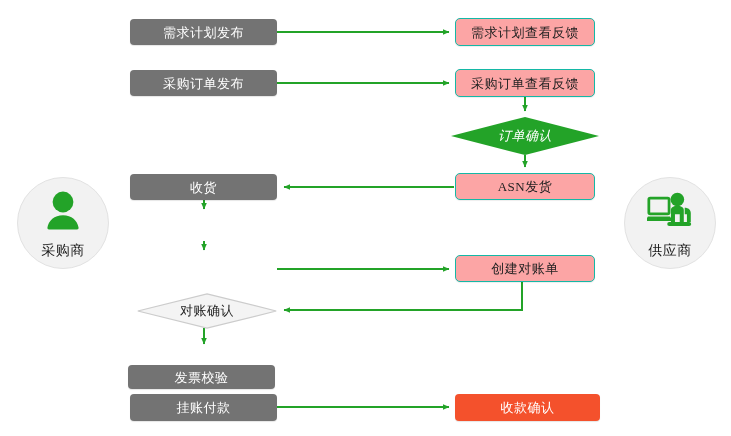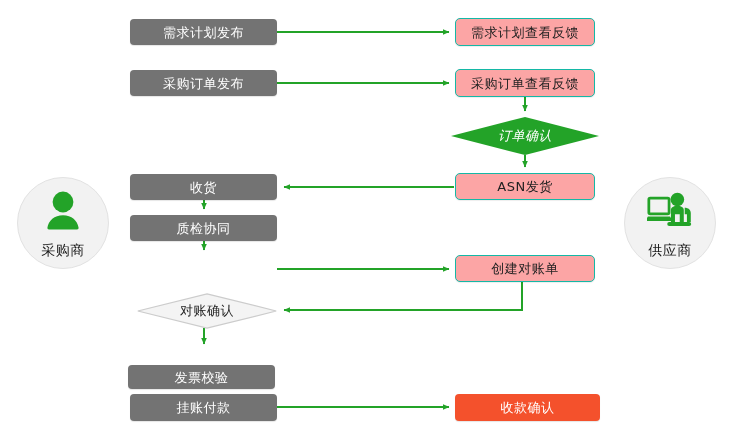--- a/index.html
+++ b/index.html
@@ -188,31 +188,28 @@
     <span>采购订单查看反馈</span>
   </div>
 
   <div class="diamond green" style="left:451px; top:117px; width:148px; height:38px;font-style:italic;">
     <svg viewBox="0 0 148 38" width="148" height="38" style="position:absolute;left:0;top:0;">
       <polygon points="74,0 148,19 74,38 0,19" fill="#23a328"></polygon>
     </svg>
     <span class="dlabel">订单确认</span>
   </div>
 
-  <div class="node grey" style="left:455px; top:173px; width:140px; height:27px;">
+  <div class="node grey" style="left:455px; top:173px; width:140px; height:27px;font-family:Liberation Serif, serif;">
     <span>ASN发货</span>
   </div>
 
   <div class="node green" style="left:130px; top:174px; width:147px; height:26px;">
     <span>收货</span>
   </div>
 
-  <div class="node green" style="left:130px; top:215px; width:147px; height:26px;">
-    <span>质检协同</span>
-  </div>
 
 
   <div class="node grey" style="left:455px; top:255px; width:140px; height:27px;">
     <span>创建对账单</span>
   </div>
 
   <div class="diamond grey" style="left:137px; top:293px; width:140px; height:36px;">
     <svg viewBox="0 0 140 36" width="140" height="36" style="position:absolute;left:0;top:0;">
       <polygon points="70,0.8 139.2,18 70,35.2 0.8,18" fill="#f4f4f4" stroke="#cccccc" stroke-width="1.2"></polygon>
     </svg>

